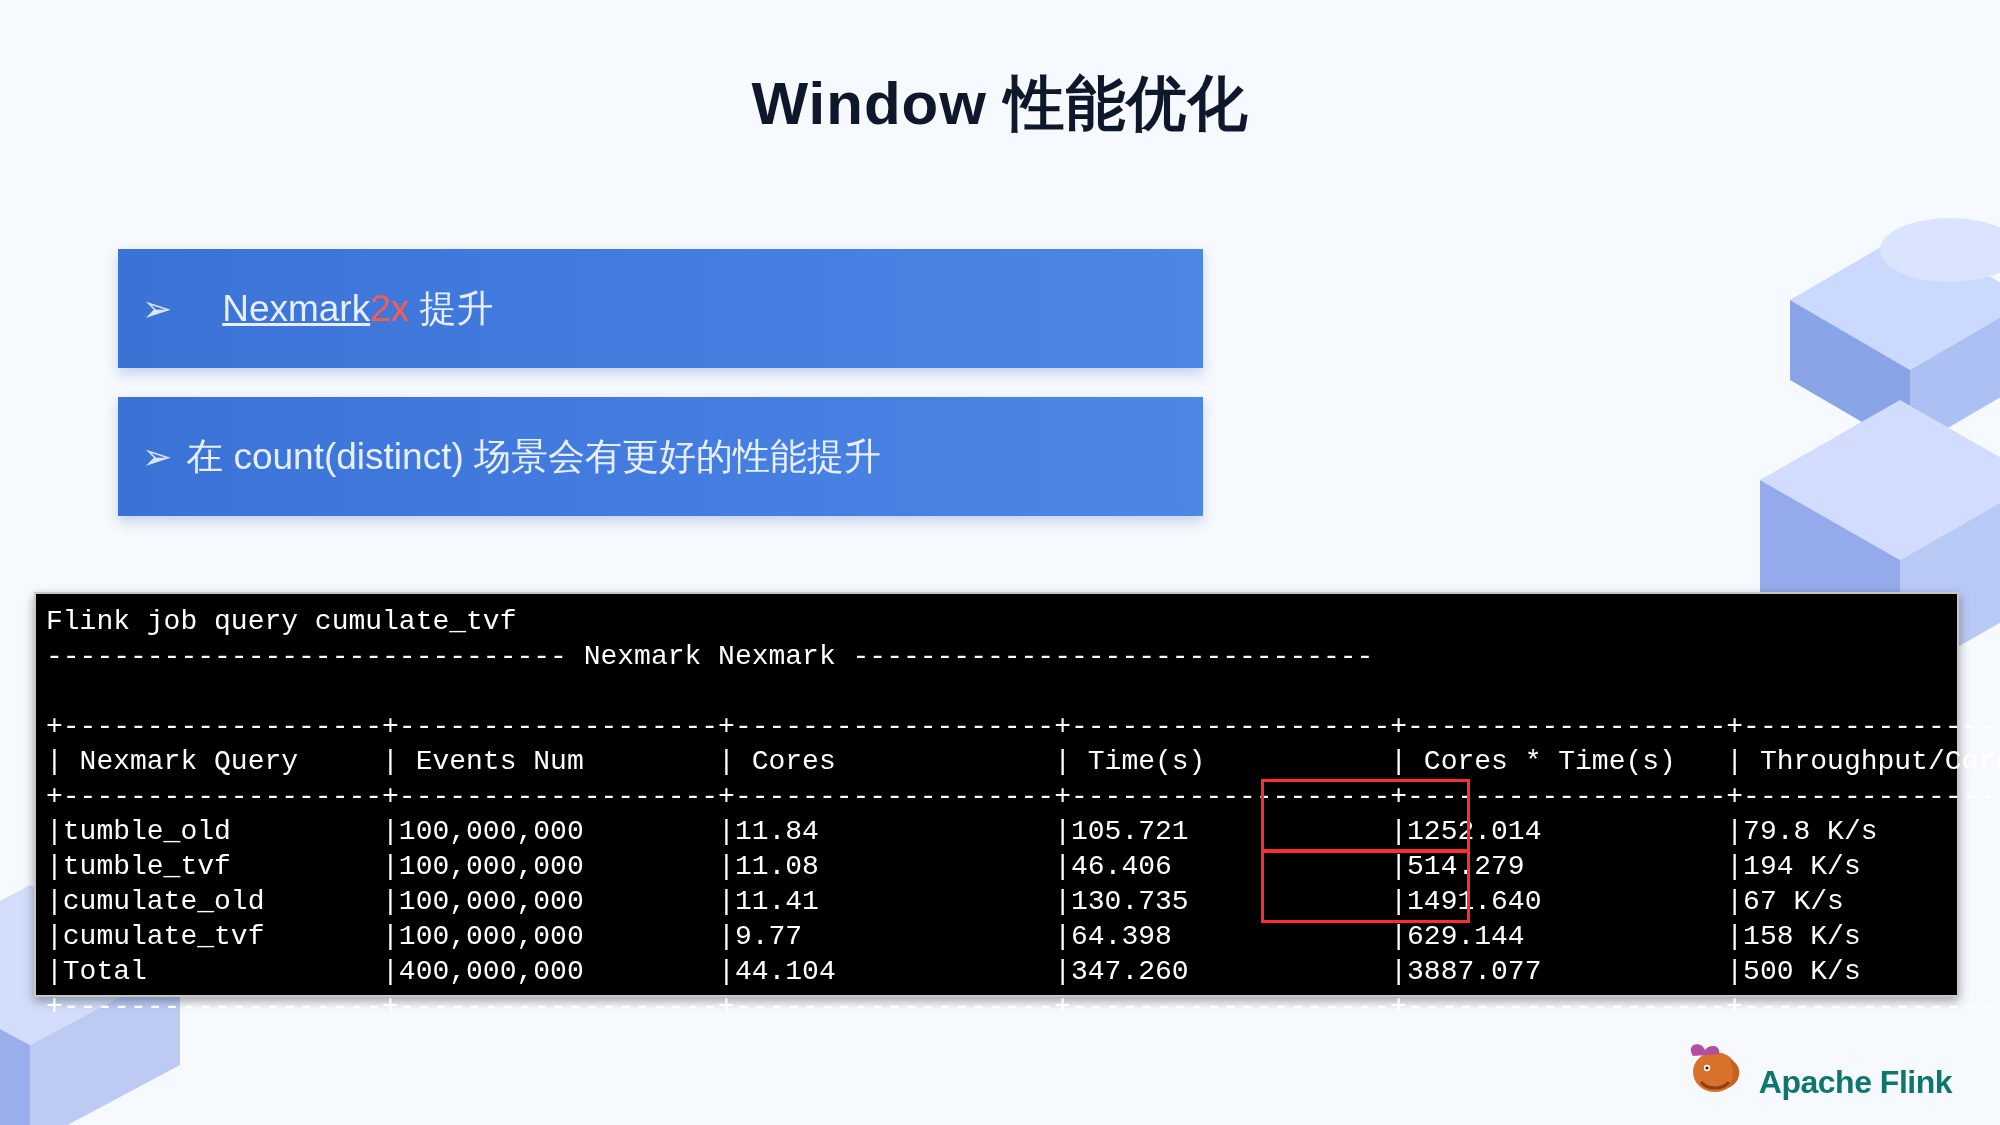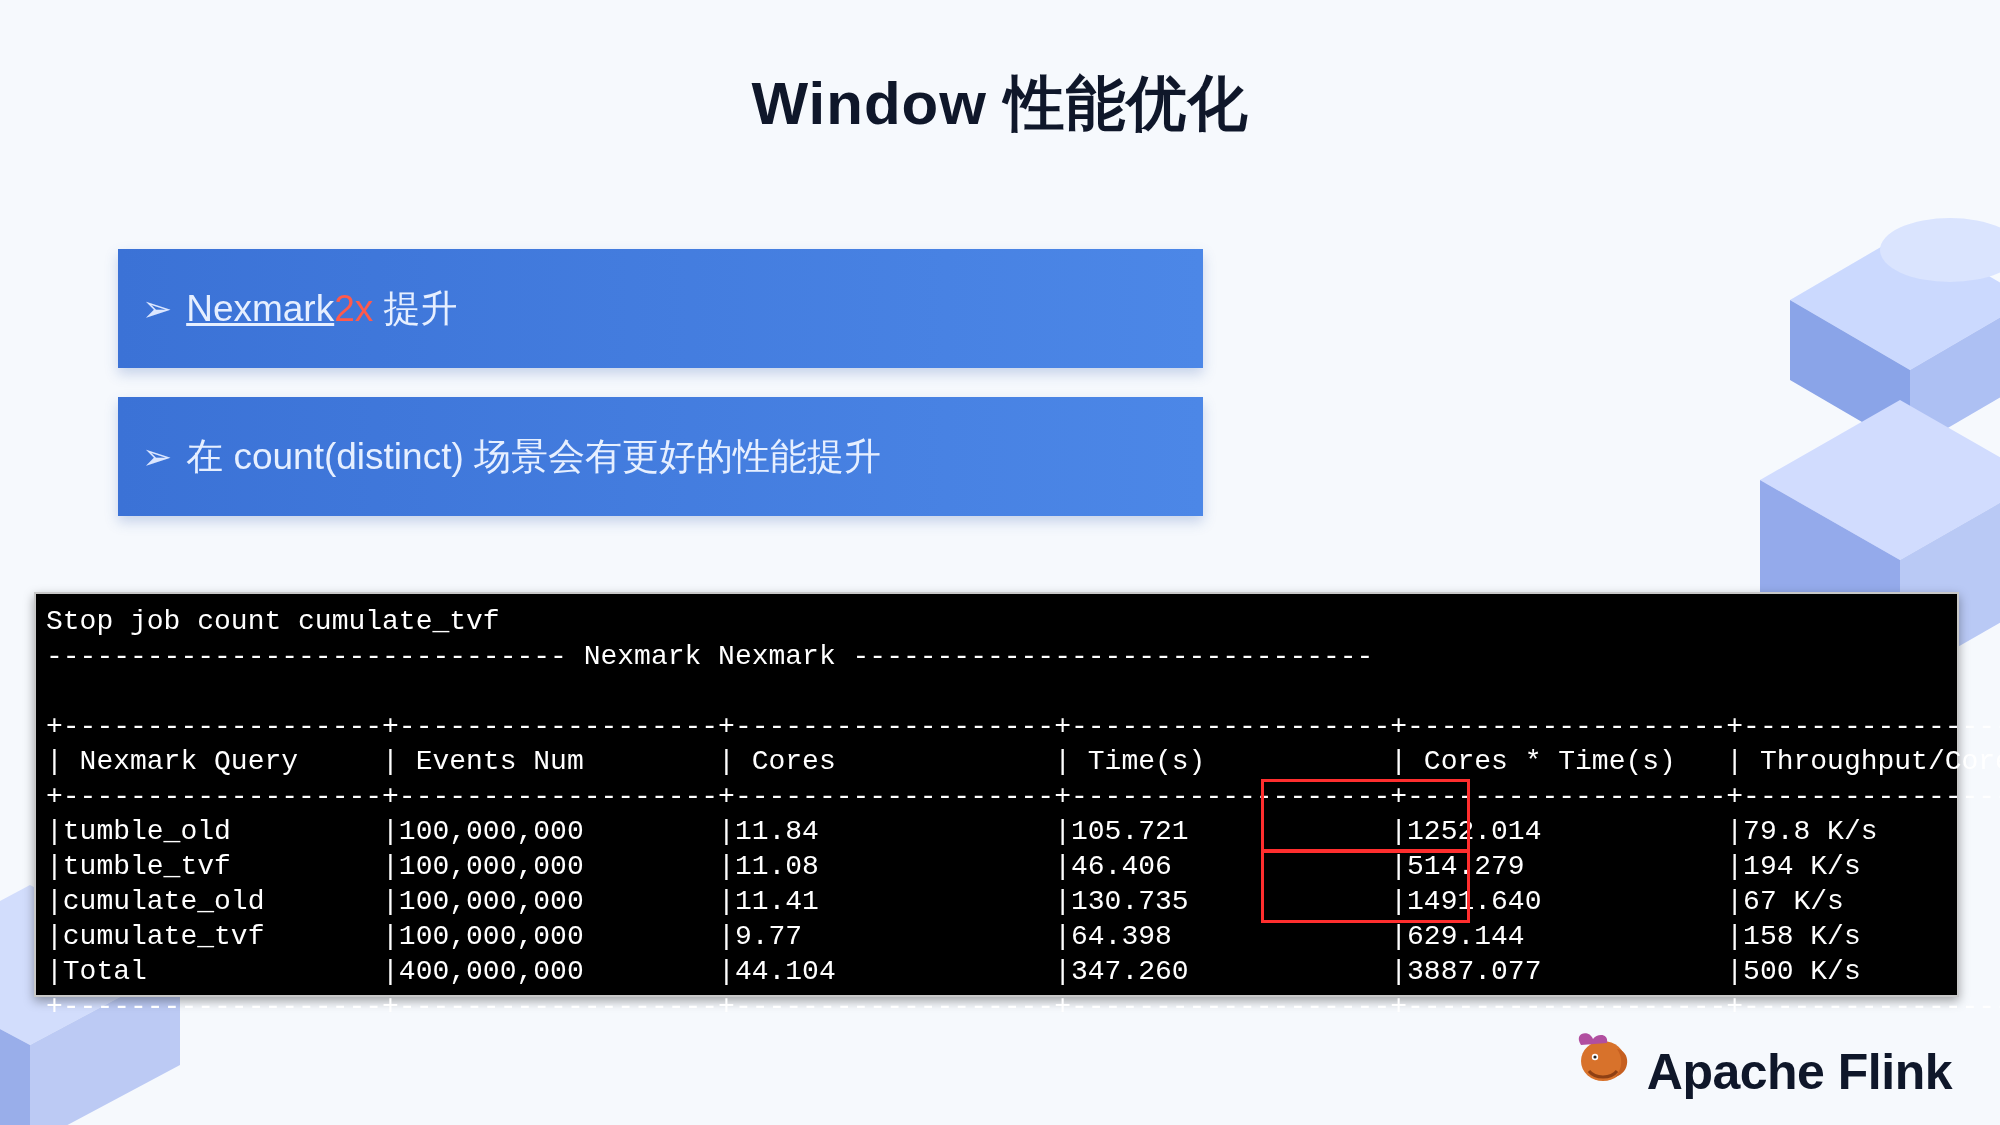--- a/index.html
+++ b/index.html
@@ -44,21 +44,21 @@
     box-shadow: 0 6px 12px rgba(60,100,180,0.25);
   }
   .bullet .chev {
     margin-right: 14px;
     font-size: 36px;
     line-height: 1;
     color: #dce7ff;
   }
   .bullet1 { top: 249px; }
   .bullet2 { top: 397px; }
-  .bullet .underline { text-decoration: underline; }
+  .bullet .underline { text-decoration: underline; margin-left: 36px; }
   .bullet .highlight { color:#ff5a4c; font-weight:400; }
   .bullet span { white-space: pre; }
 
   .terminal {
     position: absolute;
     left: 34px;
     top: 592px;
     width: 1925px;
     height: 405px;
     background: #000;
@@ -104,23 +104,23 @@
   
   .brand {
     position: absolute;
     right: 48px;
     bottom: 24px;
     display: flex;
     align-items: center;
     gap: 14px;
   }
   .brand-text {
-    font-size: 50px;
+    font-size: 32px;
     font-weight: 900;
-    color: #0f172a;
+    color: #0f766e;
     letter-spacing: -0.5px;
     margin-top: 32px;
   }
   .squirrel {
     width: 64px;
     height: 58px;
   }
 </style>
 </head>
 <body>
@@ -160,21 +160,21 @@
       <span class="underline">Nexmark</span>
       <span class="highlight">2x</span>
       <span> 提升</span>
   </div>
 
   <div class="bullet bullet2">
     <span class="chev">➢</span>
     <span>在 count(distinct) 场景会有更好的性能提升</span>
   </div>
 
-  <div class="terminal"><span>Stop job count cumulate_tvf</span>
+  <div class="terminal"><span>Flink job query cumulate_tvf</span>
 <span>------------------------------- Nexmark Nexmark -------------------------------</span>
 
 <span>+-------------------+-------------------+-------------------+-------------------+-------------------+-------------------+</span>
 <span>| Nexmark Query     | Events Num        | Cores             | Time(s)           | Cores * Time(s)   | Throughput/Cores  |</span>
 <span>+-------------------+-------------------+-------------------+-------------------+-------------------+-------------------+</span>
 <span>|tumble_old         |100,000,000        |11.84              |105.721            |1252.014           |79.8 K/s           |</span>
 <span>|tumble_tvf         |100,000,000        |11.08              |46.406             |514.279            |194 K/s            |</span>
 <span>|cumulate_old       |100,000,000        |11.41              |130.735            |1491.640           |67 K/s             |</span>
 <span>|cumulate_tvf       |100,000,000        |9.77               |64.398             |629.144            |158 K/s            |</span>
 <span>|Total              |400,000,000        |44.104             |347.260            |3887.077           |500 K/s            |</span>

